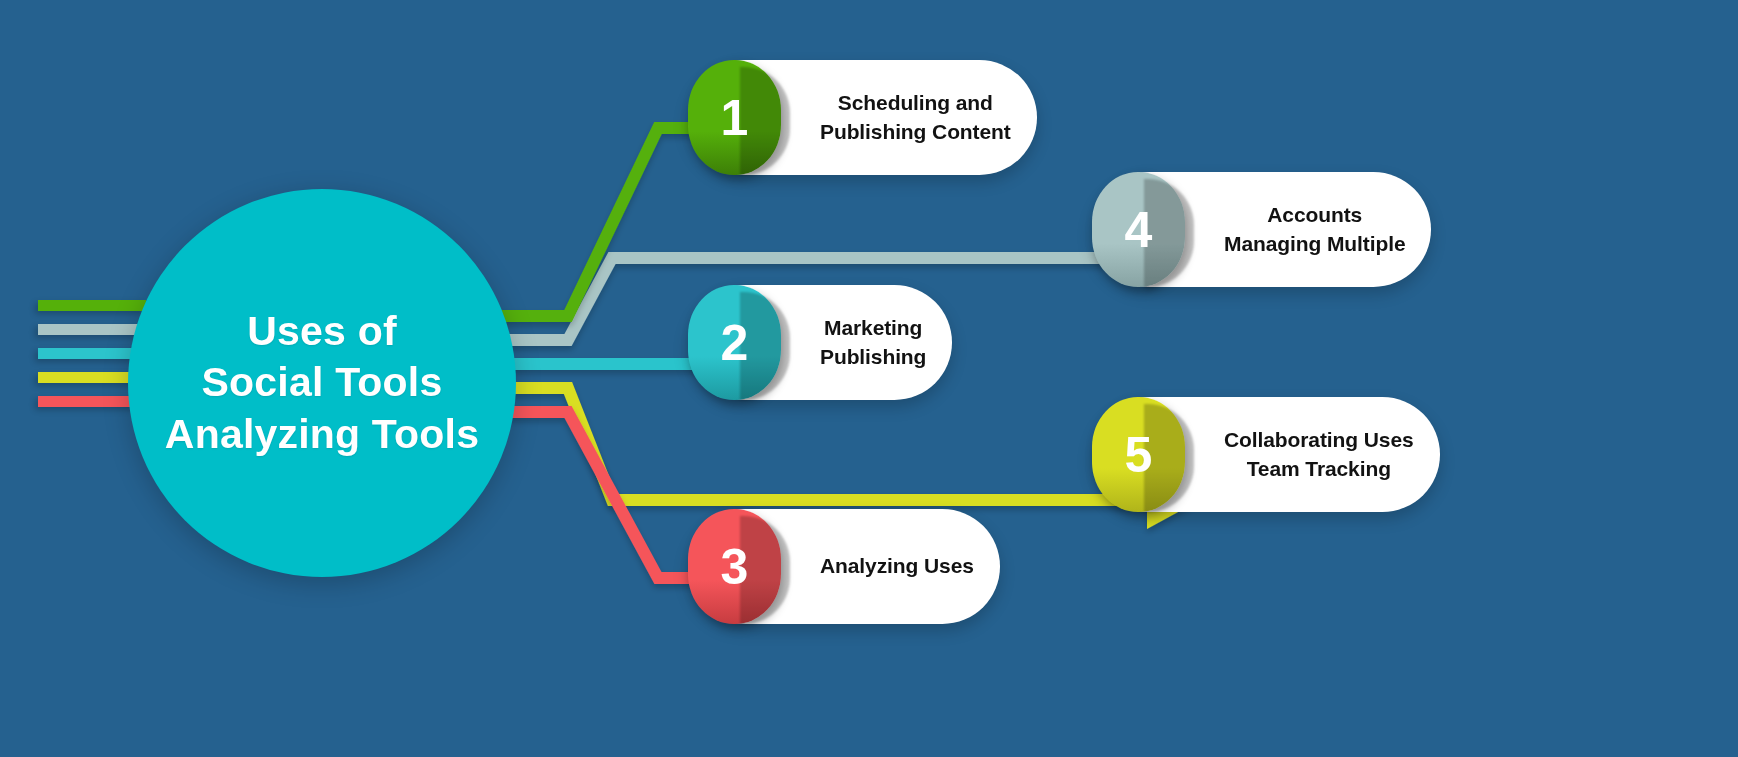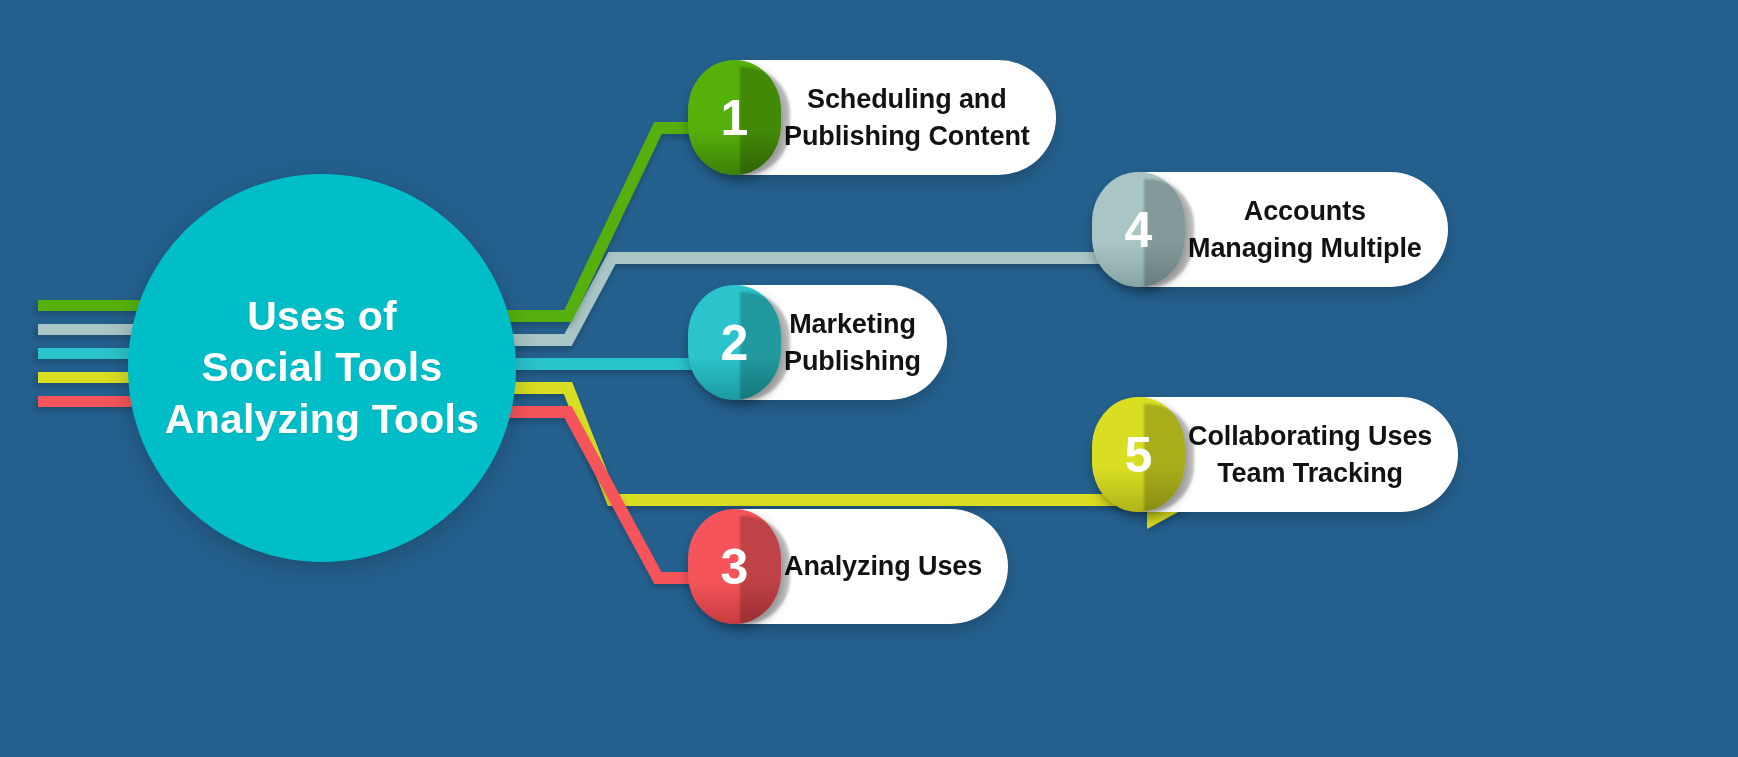--- a/index.html
+++ b/index.html
@@ -26,21 +26,21 @@
     top: 0;
     width: 1738px;
     height: 757px;
     pointer-events: none;
   }
 
   
   .hub {
     position: absolute;
     left: 128px;
-    top: 174px;
+    top: 189px;
     width: 388px;
     height: 388px;
     border-radius: 50%;
     background: #00bec8;
     display: flex;
     align-items: center;
     justify-content: center;
     box-shadow: 0 6px 26px rgba(0,0,0,0.22);
     z-index: 5;
   }
@@ -71,25 +71,26 @@
     background: #ffffff;
     border-radius: 58px;
     height: 115px;
     box-shadow: 0 7px 16px rgba(0,0,0,0.20);
     padding-left: 96px;
     padding-right: 26px;
     box-sizing: border-box;
   }
   .node-label {
     color: #121212;
-    font-size: 27px;
+    font-size: 21px;
     font-weight: bold;
     line-height: 1.34;
     text-align: center;
     letter-spacing: -0.1px;
+    margin-left: 36px;
   }
   .badge {
     position: absolute;
     left: 0;
     top: 0;
     width: 93px;
     height: 115px;
     border-radius: 46px / 50px;
     display: flex;
     align-items: center;

